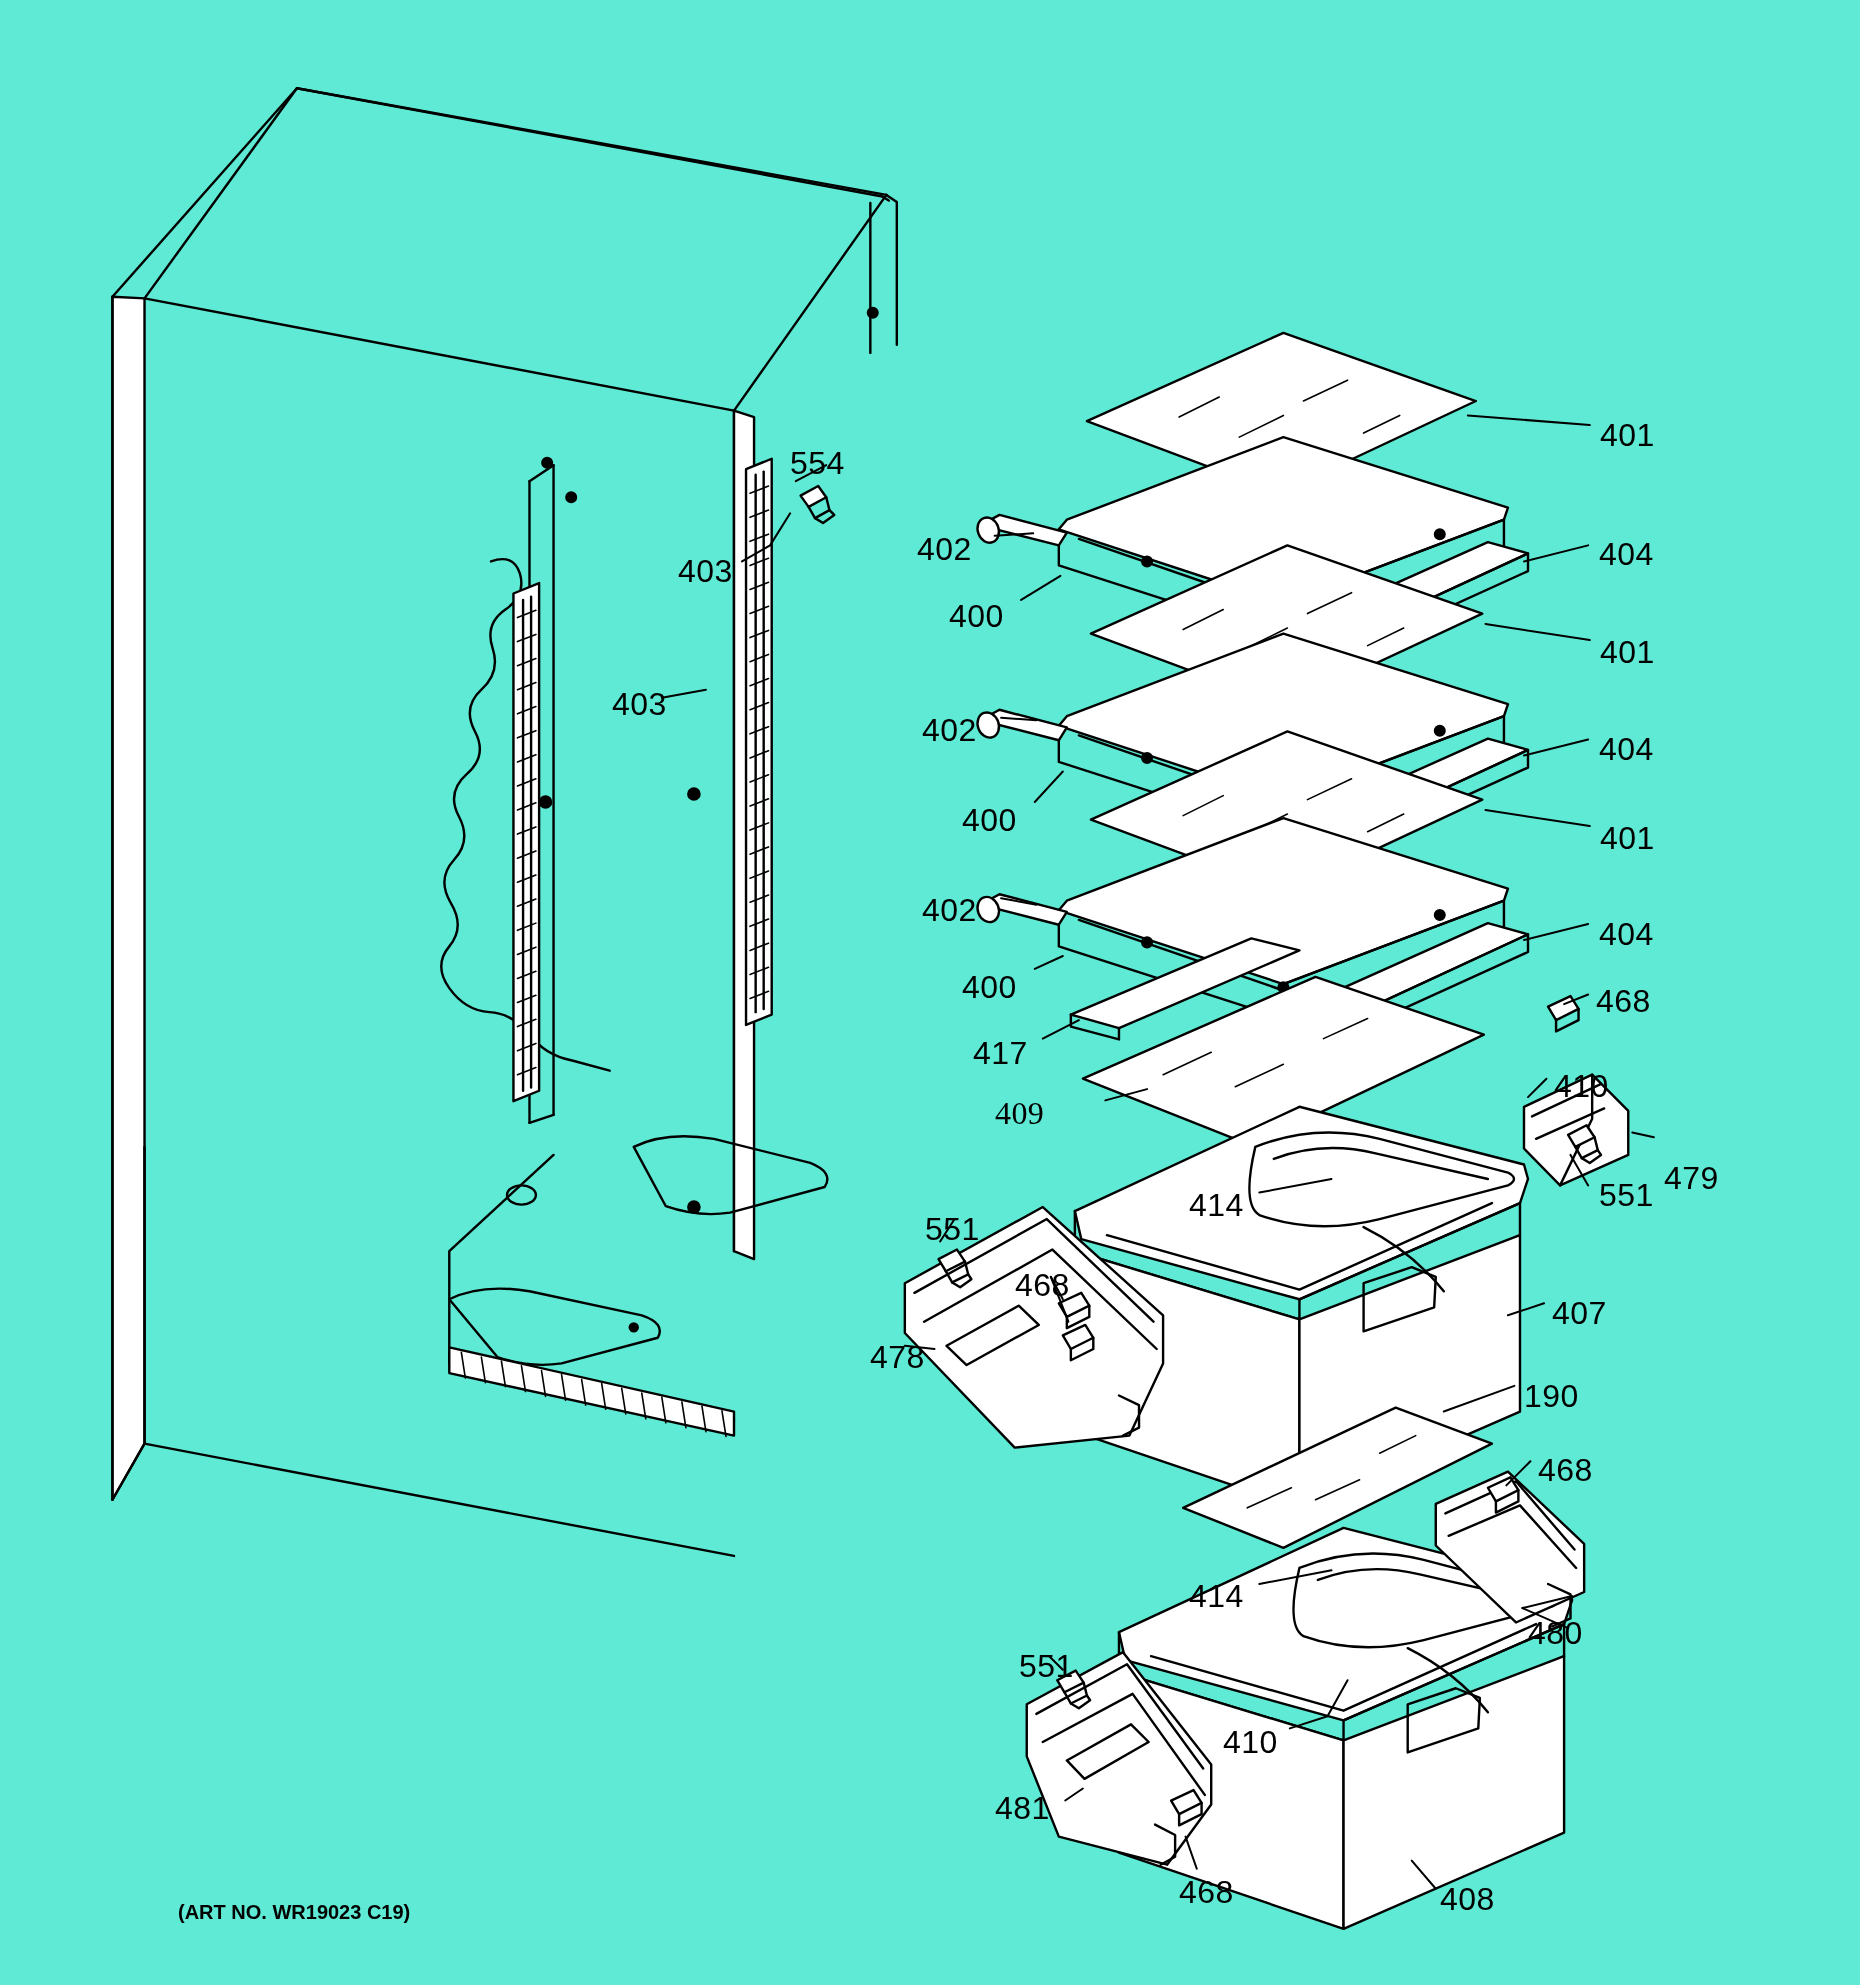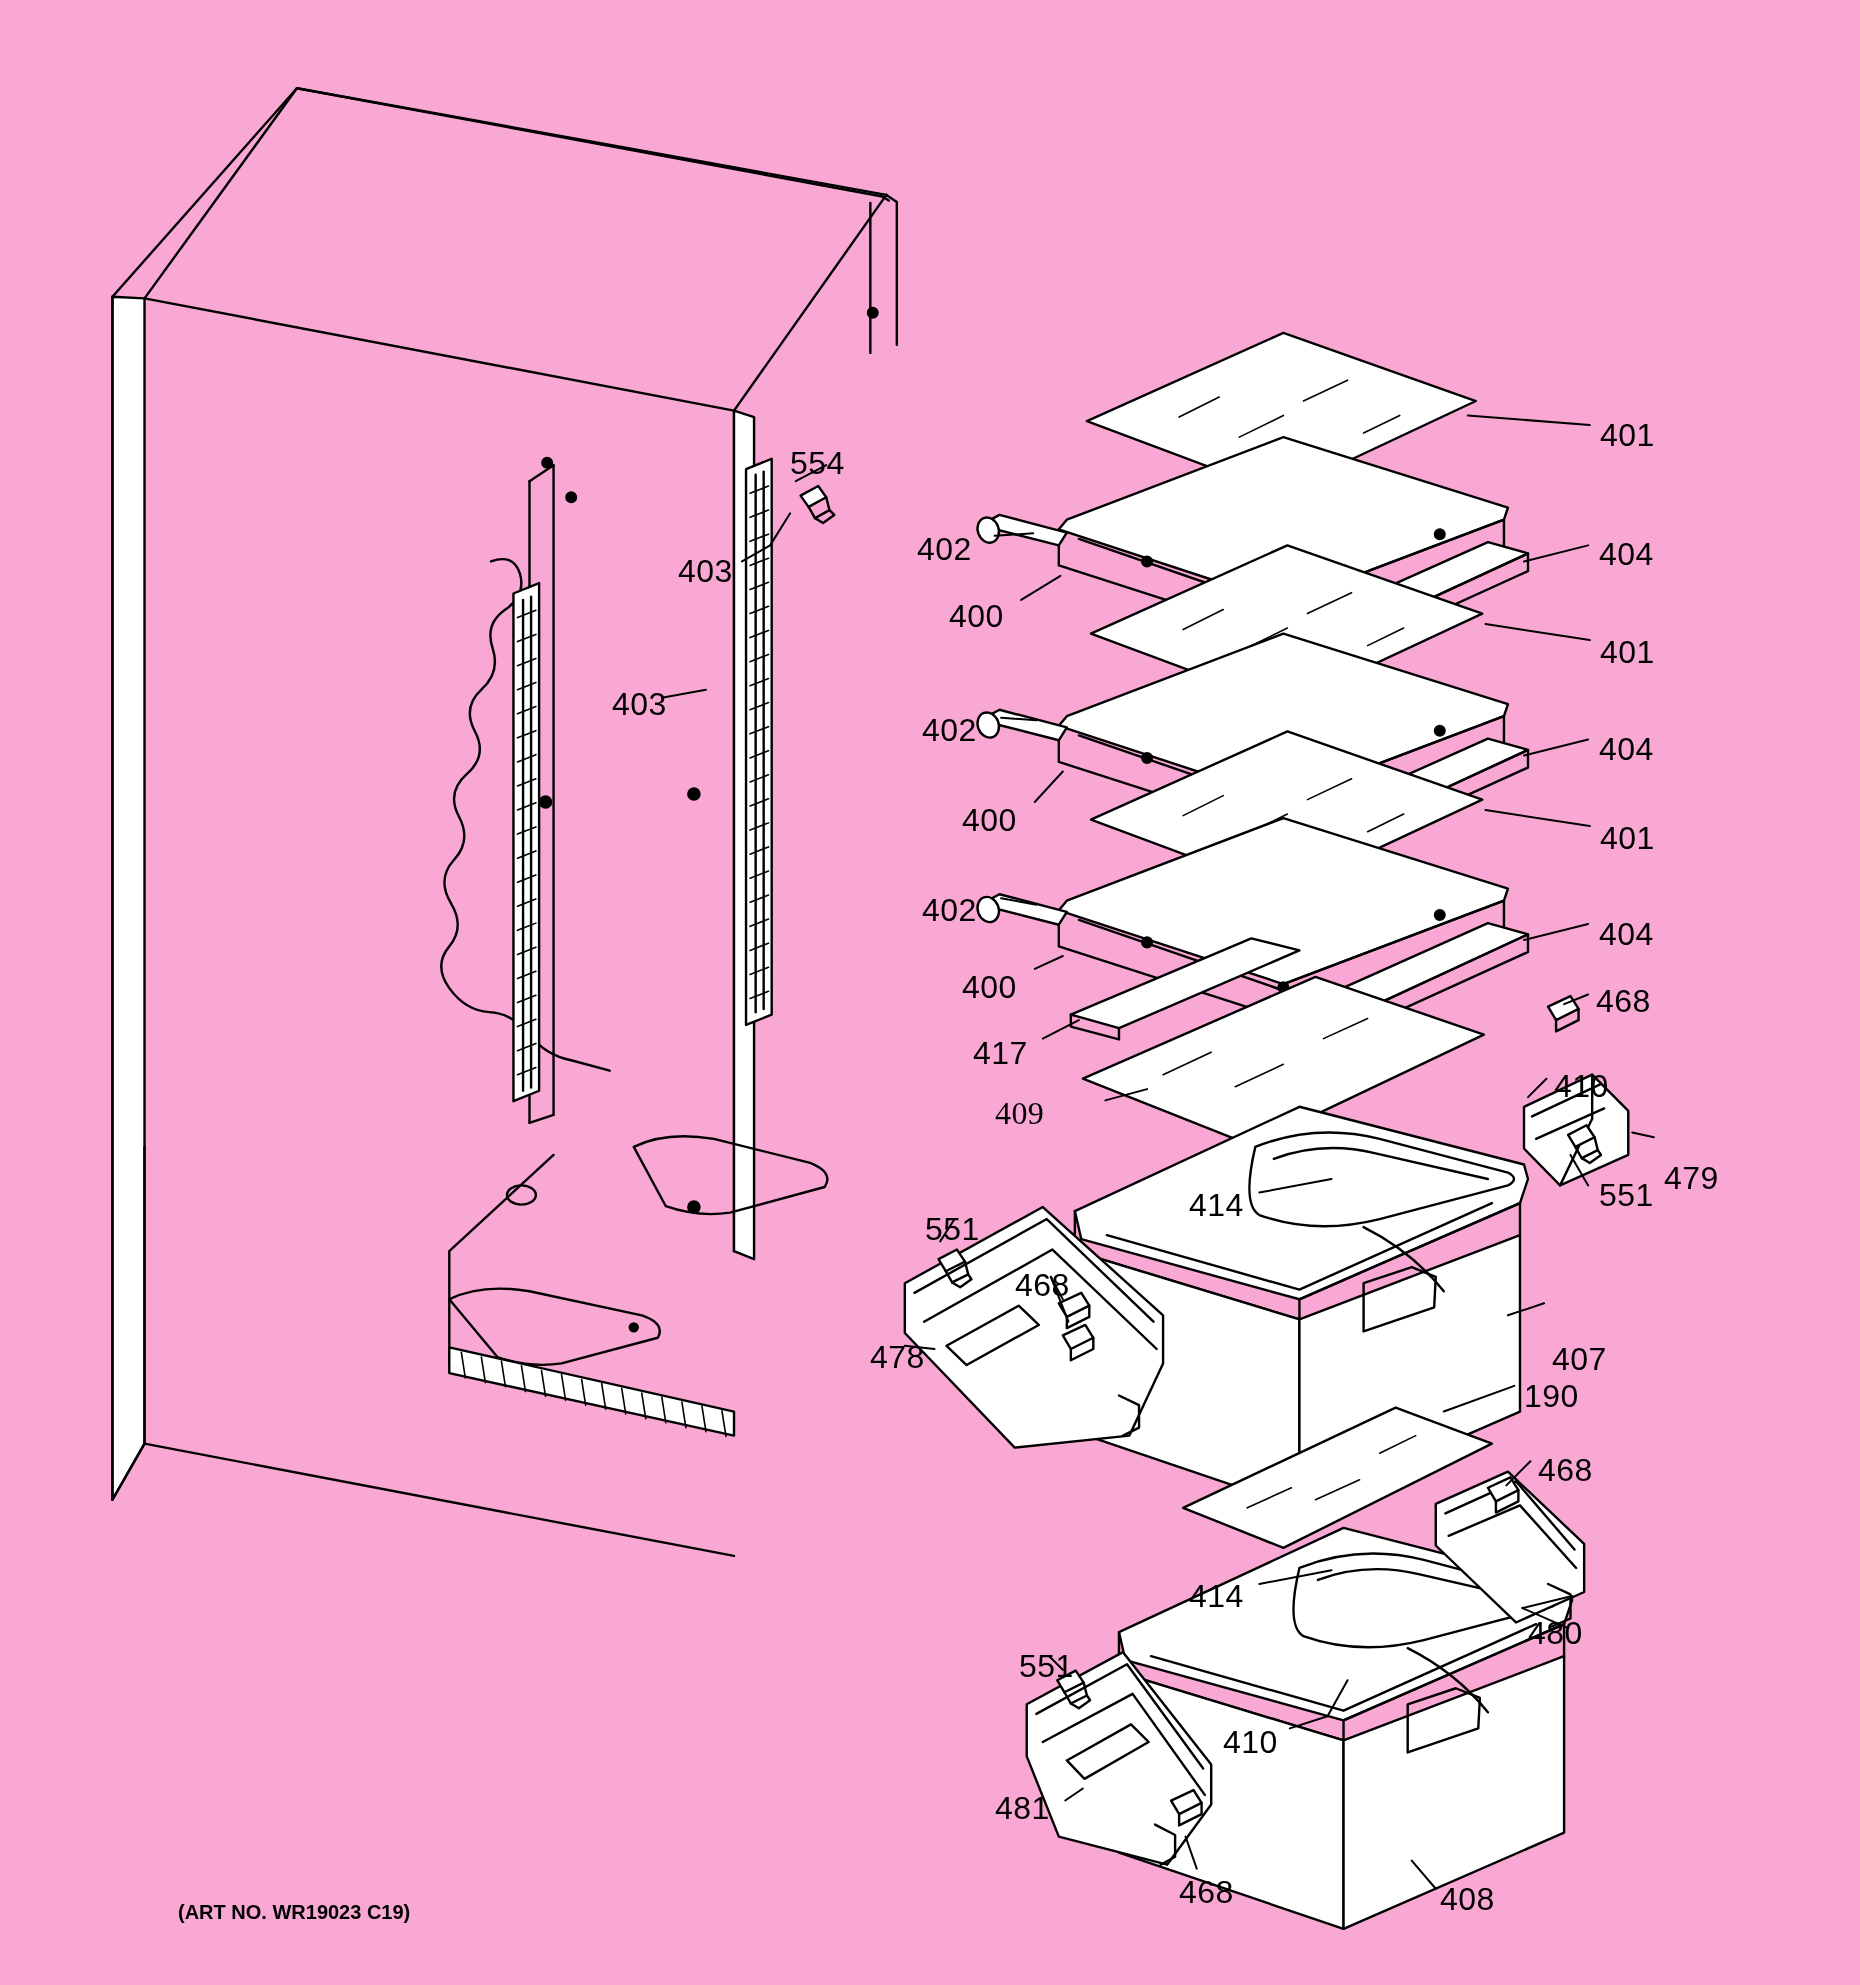--- a/index.html
+++ b/index.html
@@ -7,21 +7,21 @@
     padding: 0;
     background: #ffffff;
   }
   body {
     font-family: "Liberation Sans", sans-serif;
   }
   #page {
     position: relative;
     width: 1861px;
     height: 1985px;
-    background: #f9a8d4;
+    background: #5eead4;
     overflow: hidden;
   }
   #diagram-svg {
     position: absolute;
     left: 0;
     top: 0;
     width: 1861px;
     height: 1985px;
   }
   .callout {
@@ -451,21 +451,21 @@
   <div class="callout" style="left:962px; top:969px;">400</div>
   <div class="callout" style="left:973px; top:1035px;">417</div>
   <div class="callout" style="left:1596px; top:983px;">468</div>
   <div class="callout" style="left:995px; top:1095px;font-family:Liberation Serif, serif;">409</div>
   <div class="callout" style="left:1554px; top:1068px;">410</div>
   <div class="callout" style="left:1664px; top:1132px;margin-top:28px;">479</div>
   <div class="callout" style="left:1189px; top:1187px;">414</div>
   <div class="callout" style="left:1599px; top:1177px;">551</div>
   <div class="callout" style="left:925px; top:1211px;">551</div>
   <div class="callout" style="left:1015px; top:1267px;">468</div>
-  <div class="callout" style="left:1552px; top:1341px;">407</div>
+  <div class="callout" style="left:1552px; top:1295px;">407</div>
   <div class="callout" style="left:834px; top:1339px;margin-left:36px;">478</div>
   <div class="callout" style="left:1524px; top:1378px;">190</div>
   <div class="callout" style="left:1538px; top:1452px;">468</div>
   <div class="callout" style="left:1189px; top:1578px;">414</div>
   <div class="callout" style="left:1528px; top:1615px;">480</div>
   <div class="callout" style="left:1019px; top:1648px;">551</div>
   <div class="callout" style="left:1223px; top:1724px;">410</div>
   <div class="callout" style="left:995px; top:1790px;">481</div>
   <div class="callout" style="left:1179px; top:1874px;">468</div>
   <div class="callout" style="left:1440px; top:1881px;">408</div>

